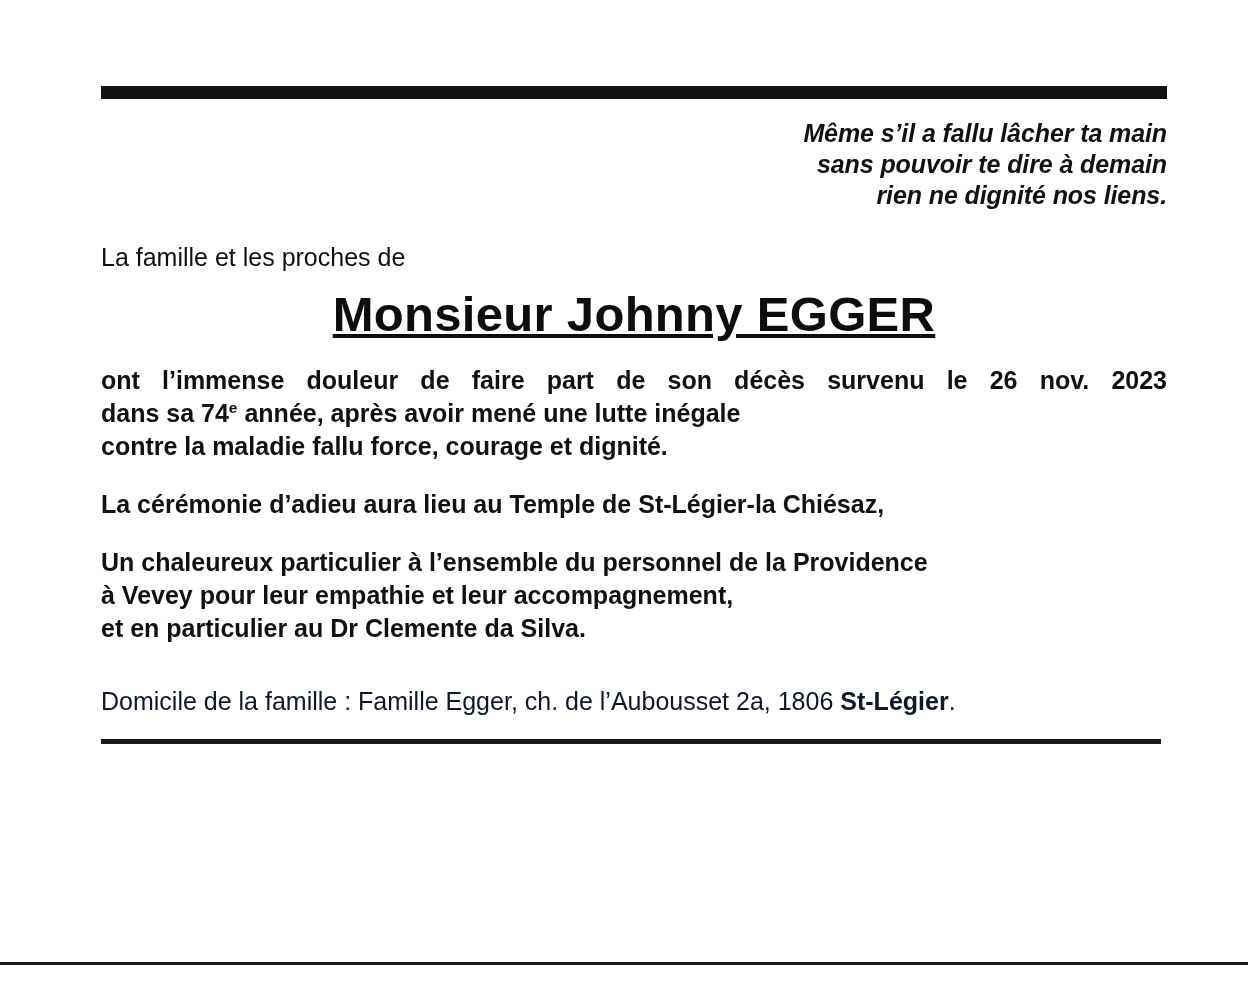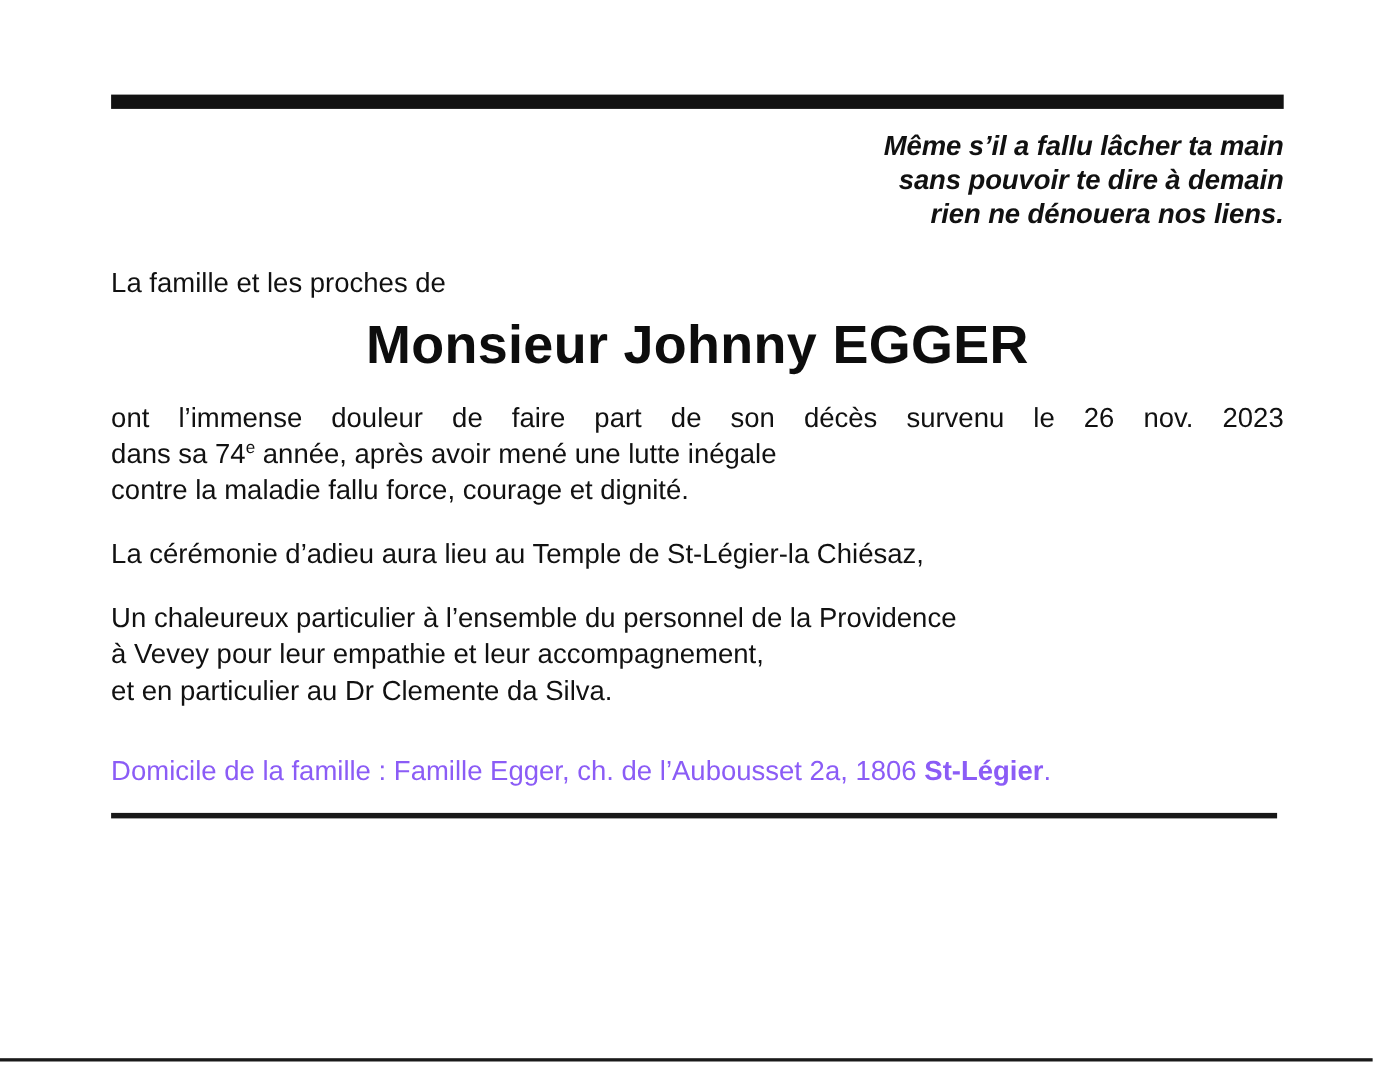--- a/index.html
+++ b/index.html
@@ -65,48 +65,50 @@
     color: #111111;
   }
   .name {
     margin-top: 14px;
     text-align: center;
     font-size: 49px;
     font-weight: bold;
     letter-spacing: 0.3px;
     color: #0d0d0d;
     line-height: 56px;
+    text-decoration: underline;
   }
   .para {
     margin-top: 22px;
     font-size: 25px;
     line-height: 33px;
     color: #111111;
   }
   .para.justified .just-line {
     text-align: justify;
     text-align-last: justify;
     white-space: normal;
   }
   .para div {
     white-space: nowrap;
+    font-weight: bold;
   }
   .para sup {
     font-size: 0.62em;
     vertical-align: super;
     line-height: 0;
   }
   .block-gap {
     margin-top: 25px;
   }
   .domicile {
     margin-top: 40px;
     font-size: 25px;
     line-height: 32px;
-    color: #8b5cf6;
+    color: #0f172a;
   }
   .domicile b {
     font-weight: bold;
   }
   .rule-bottom {
     margin-top: 22px;
     width: 1060px;
     height: 5px;
     background: #181818;
   }
@@ -115,21 +117,21 @@
 <body>
 
 <div class="notice">
   <div class="inner">
 
     <div class="rule-top"></div>
 
     <div class="epitaph">
       <div>Même s’il a fallu lâcher ta main</div>
       <div>sans pouvoir te dire à demain</div>
-      <div>rien ne dénouera nos liens.</div>
+      <div>rien ne dignité nos liens.</div>
     </div>
 
     <div class="intro">La famille et les proches de</div>
 
     <div class="name">Monsieur Johnny EGGER</div>
 
     <div class="para justified">
       <div class="just-line">ont l’immense douleur de faire part de son décès survenu le 26 nov. 2023</div>
       <div><span>dans sa 74</span><sup>e</sup><span> année, après avoir mené une lutte inégale</span></div>
       <div>contre la maladie fallu force, courage et dignité.</div>

